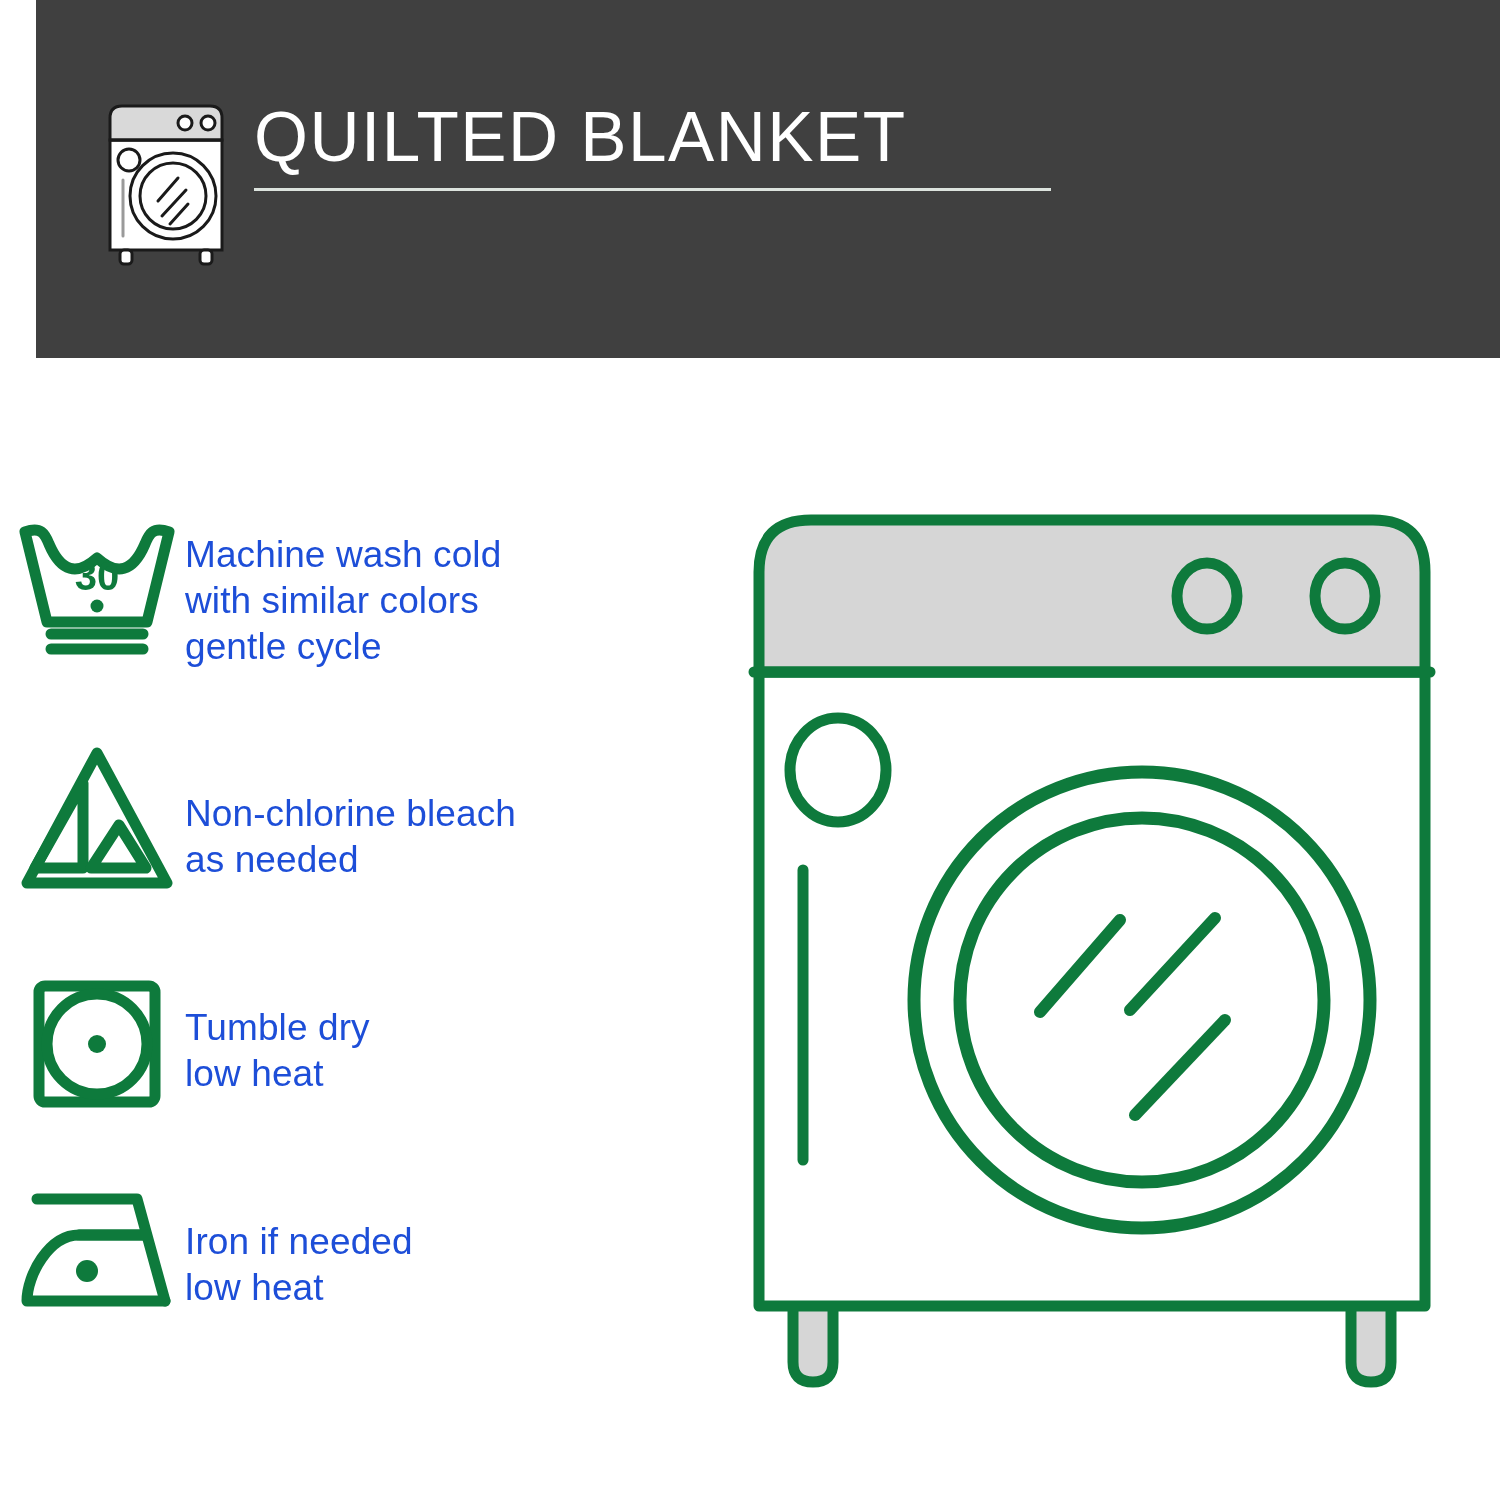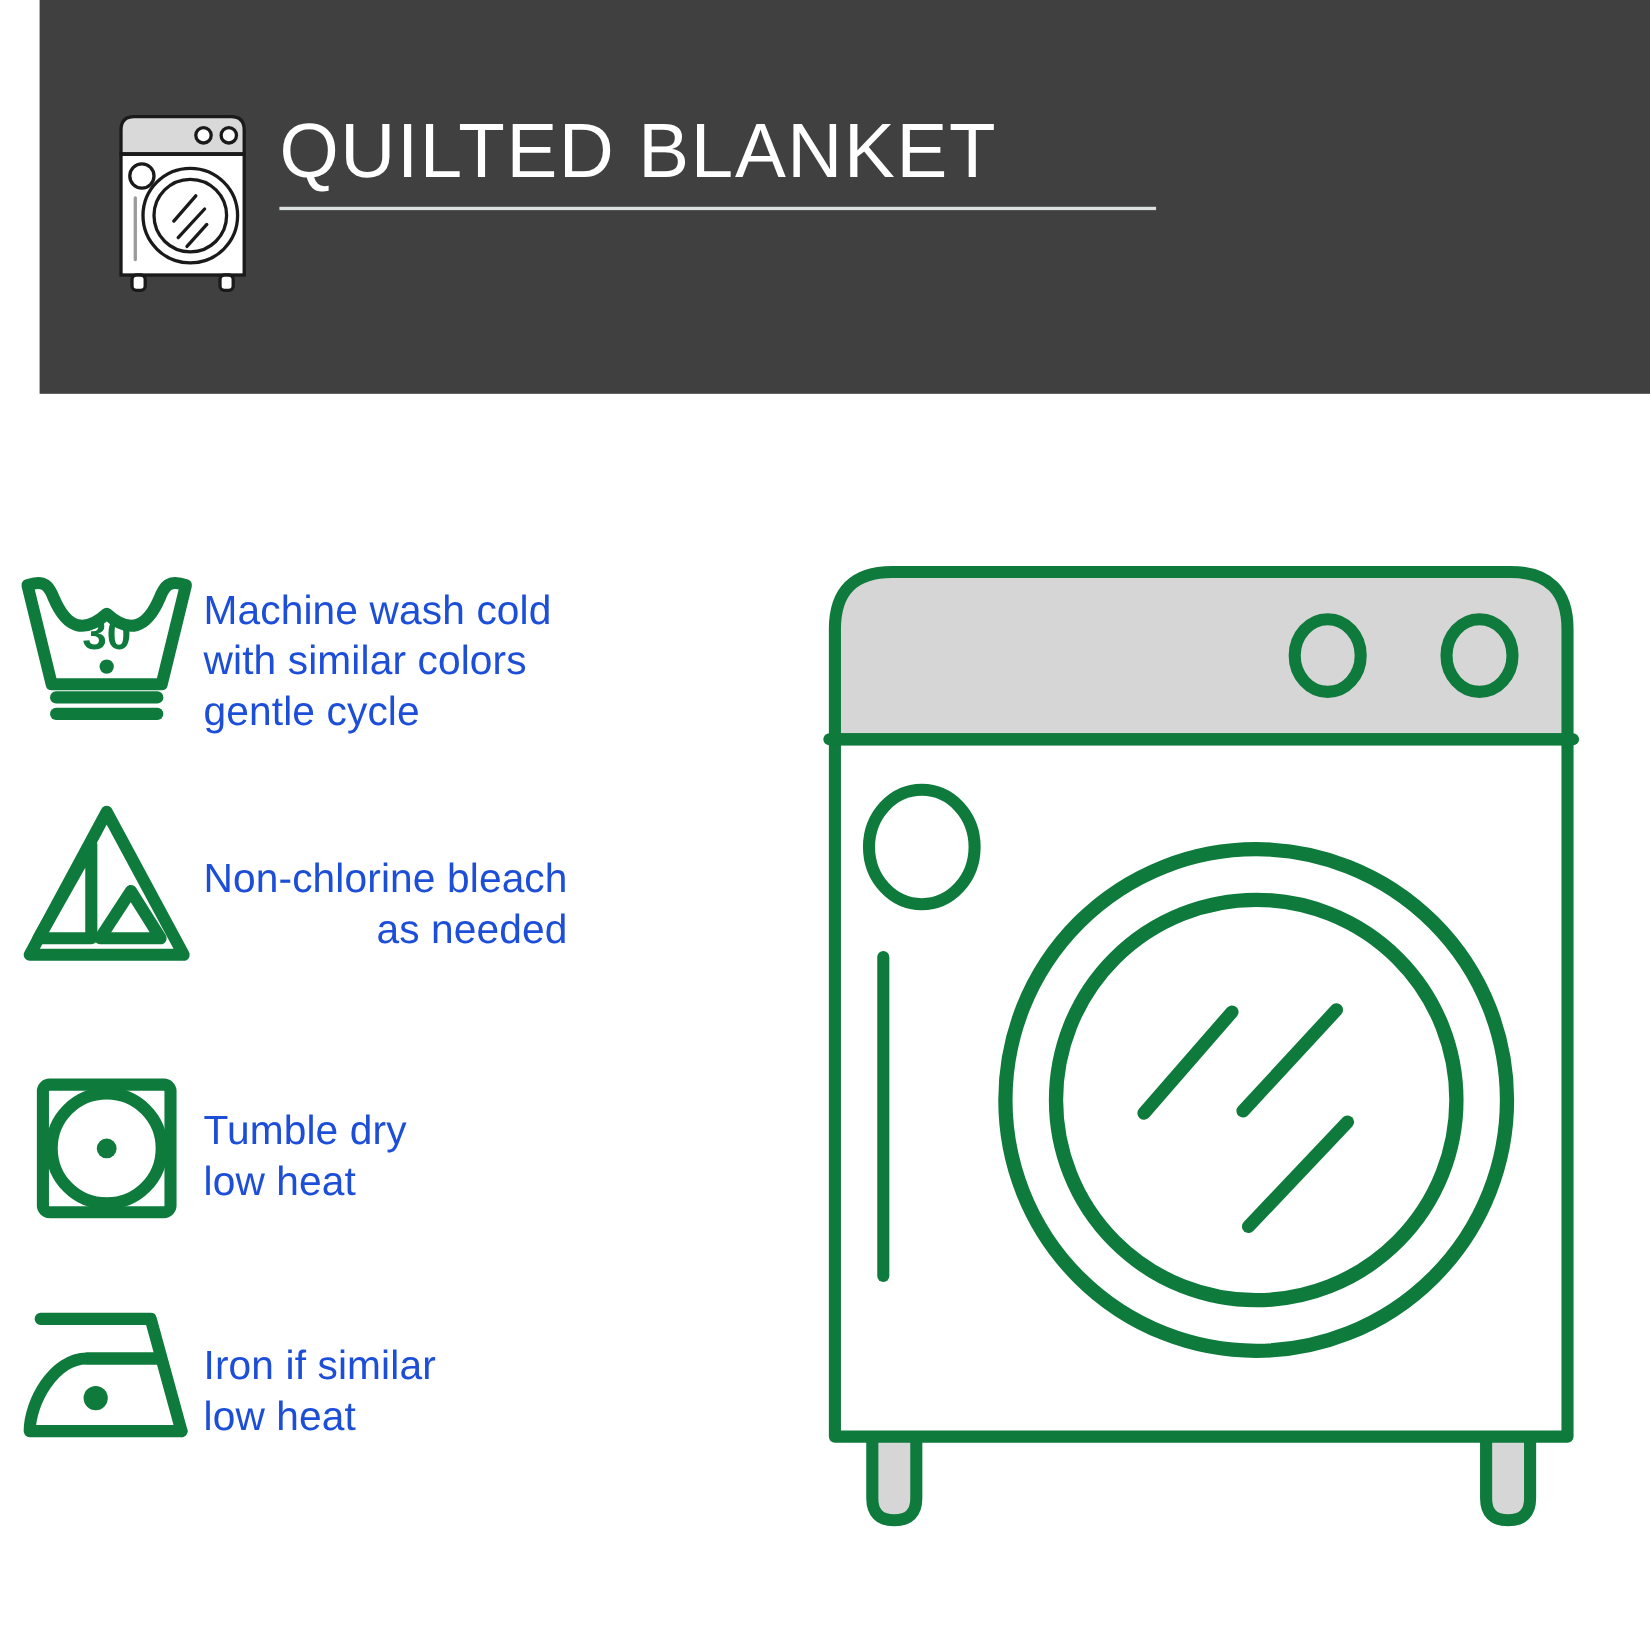--- a/index.html
+++ b/index.html
@@ -88,21 +88,21 @@
     font-weight:400;
     font-size:37px;
     line-height:46px;
     color:#1d4ed8;
     letter-spacing:0.1px;
     white-space:pre-line;
   }
 
   
   #row-wash   { top:160px; }
-  #row-bleach { top:370px;text-align:right; }
+  #row-bleach { top:385px; }
   #row-dry    { top:615px; }
   #row-iron   { top:825px; }
 
   #row-wash   .care-text { padding-top:14px; }
   #row-bleach .care-text { padding-top:48px; }
   #row-dry    .care-text { padding-top:32px; }
   #row-iron   .care-text { padding-top:36px; }
 
   
   #machine {
@@ -220,21 +220,21 @@
 
             <path d="M22 16 L122 16 L150 118"></path>
 
             <path d="M150 118 L12 118 C12 92 34 52 64 52 L131 52"></path>
 
             <line x1="64" y1="52" x2="131" y2="52"></line>
           </g>
           <circle cx="72" cy="88" r="11" fill="#0E7A3C"></circle>
         </svg>
       </div>
-      <div class="care-text">Iron if similar
+      <div class="care-text">Iron if needed
 low heat</div>
     </div>
 
   </div>
 
   <div id="machine">
     <svg width="700" height="920" viewBox="0 0 700 920">
 
       <g>
         <path d="M48 805 L48 862 Q48 882 68 882 Q88 882 88 862 L88 805 Z" fill="#D6D6D6" stroke="#0E7A3C" stroke-width="11" stroke-linejoin="round"></path>

